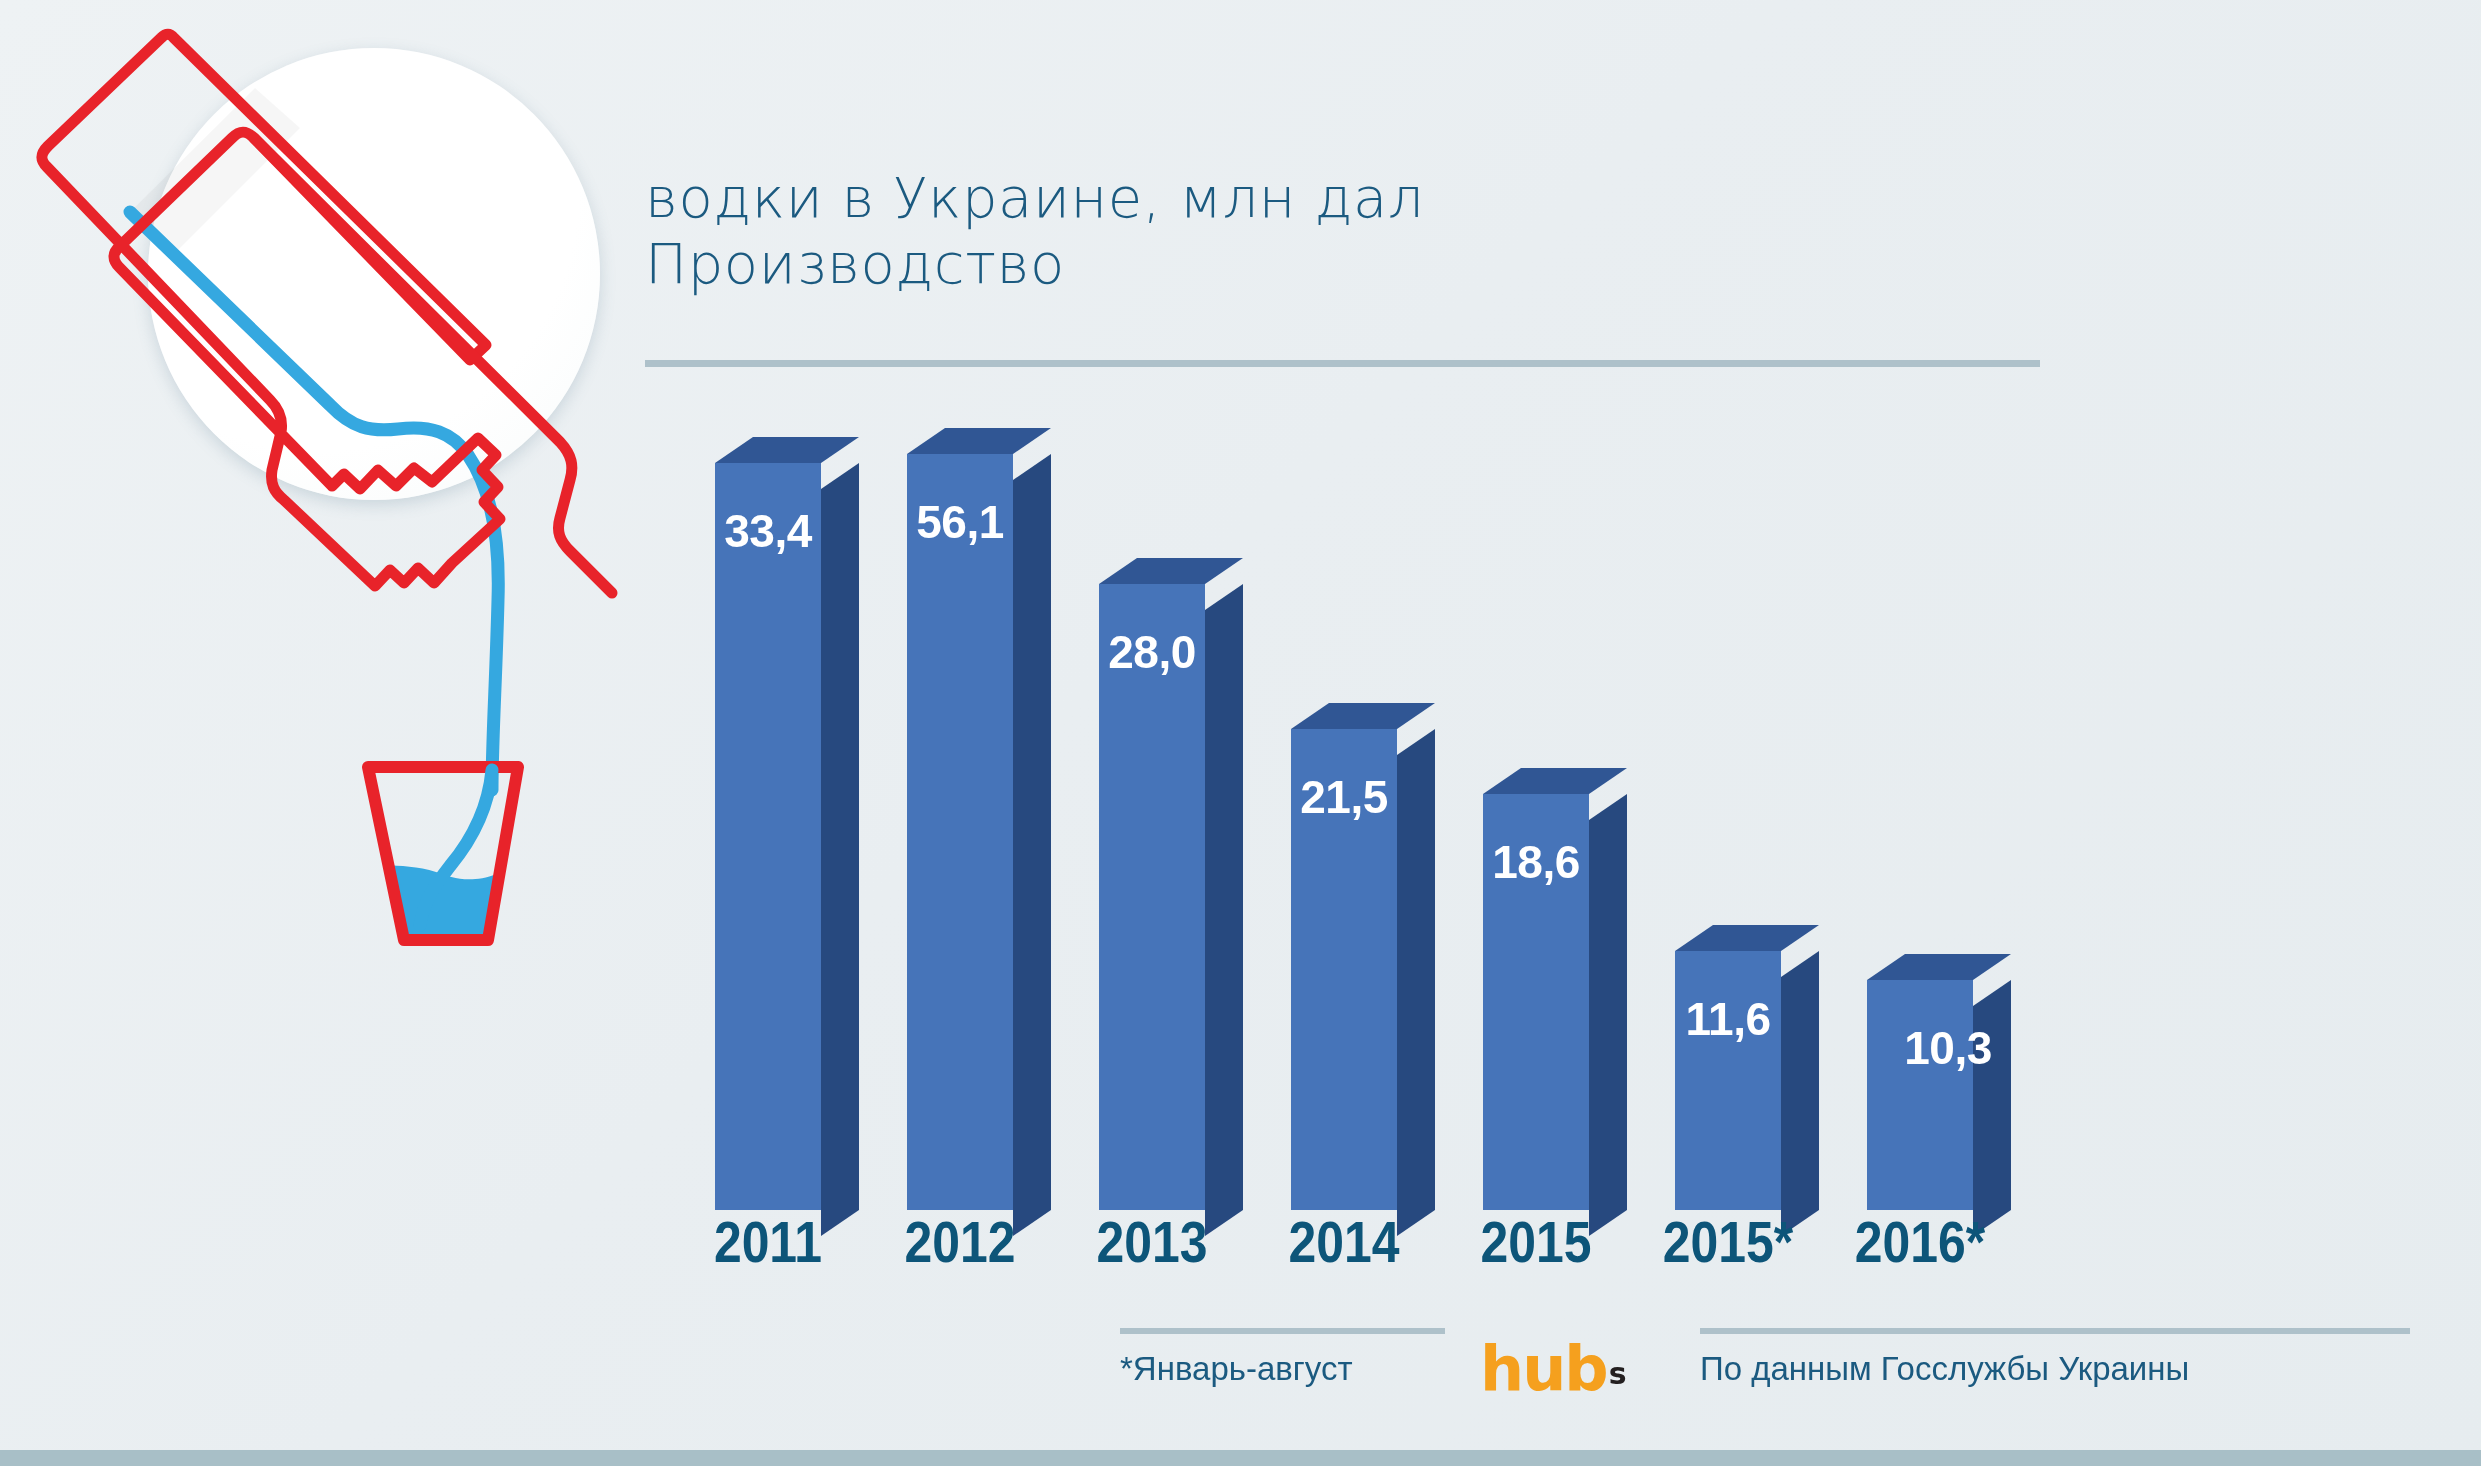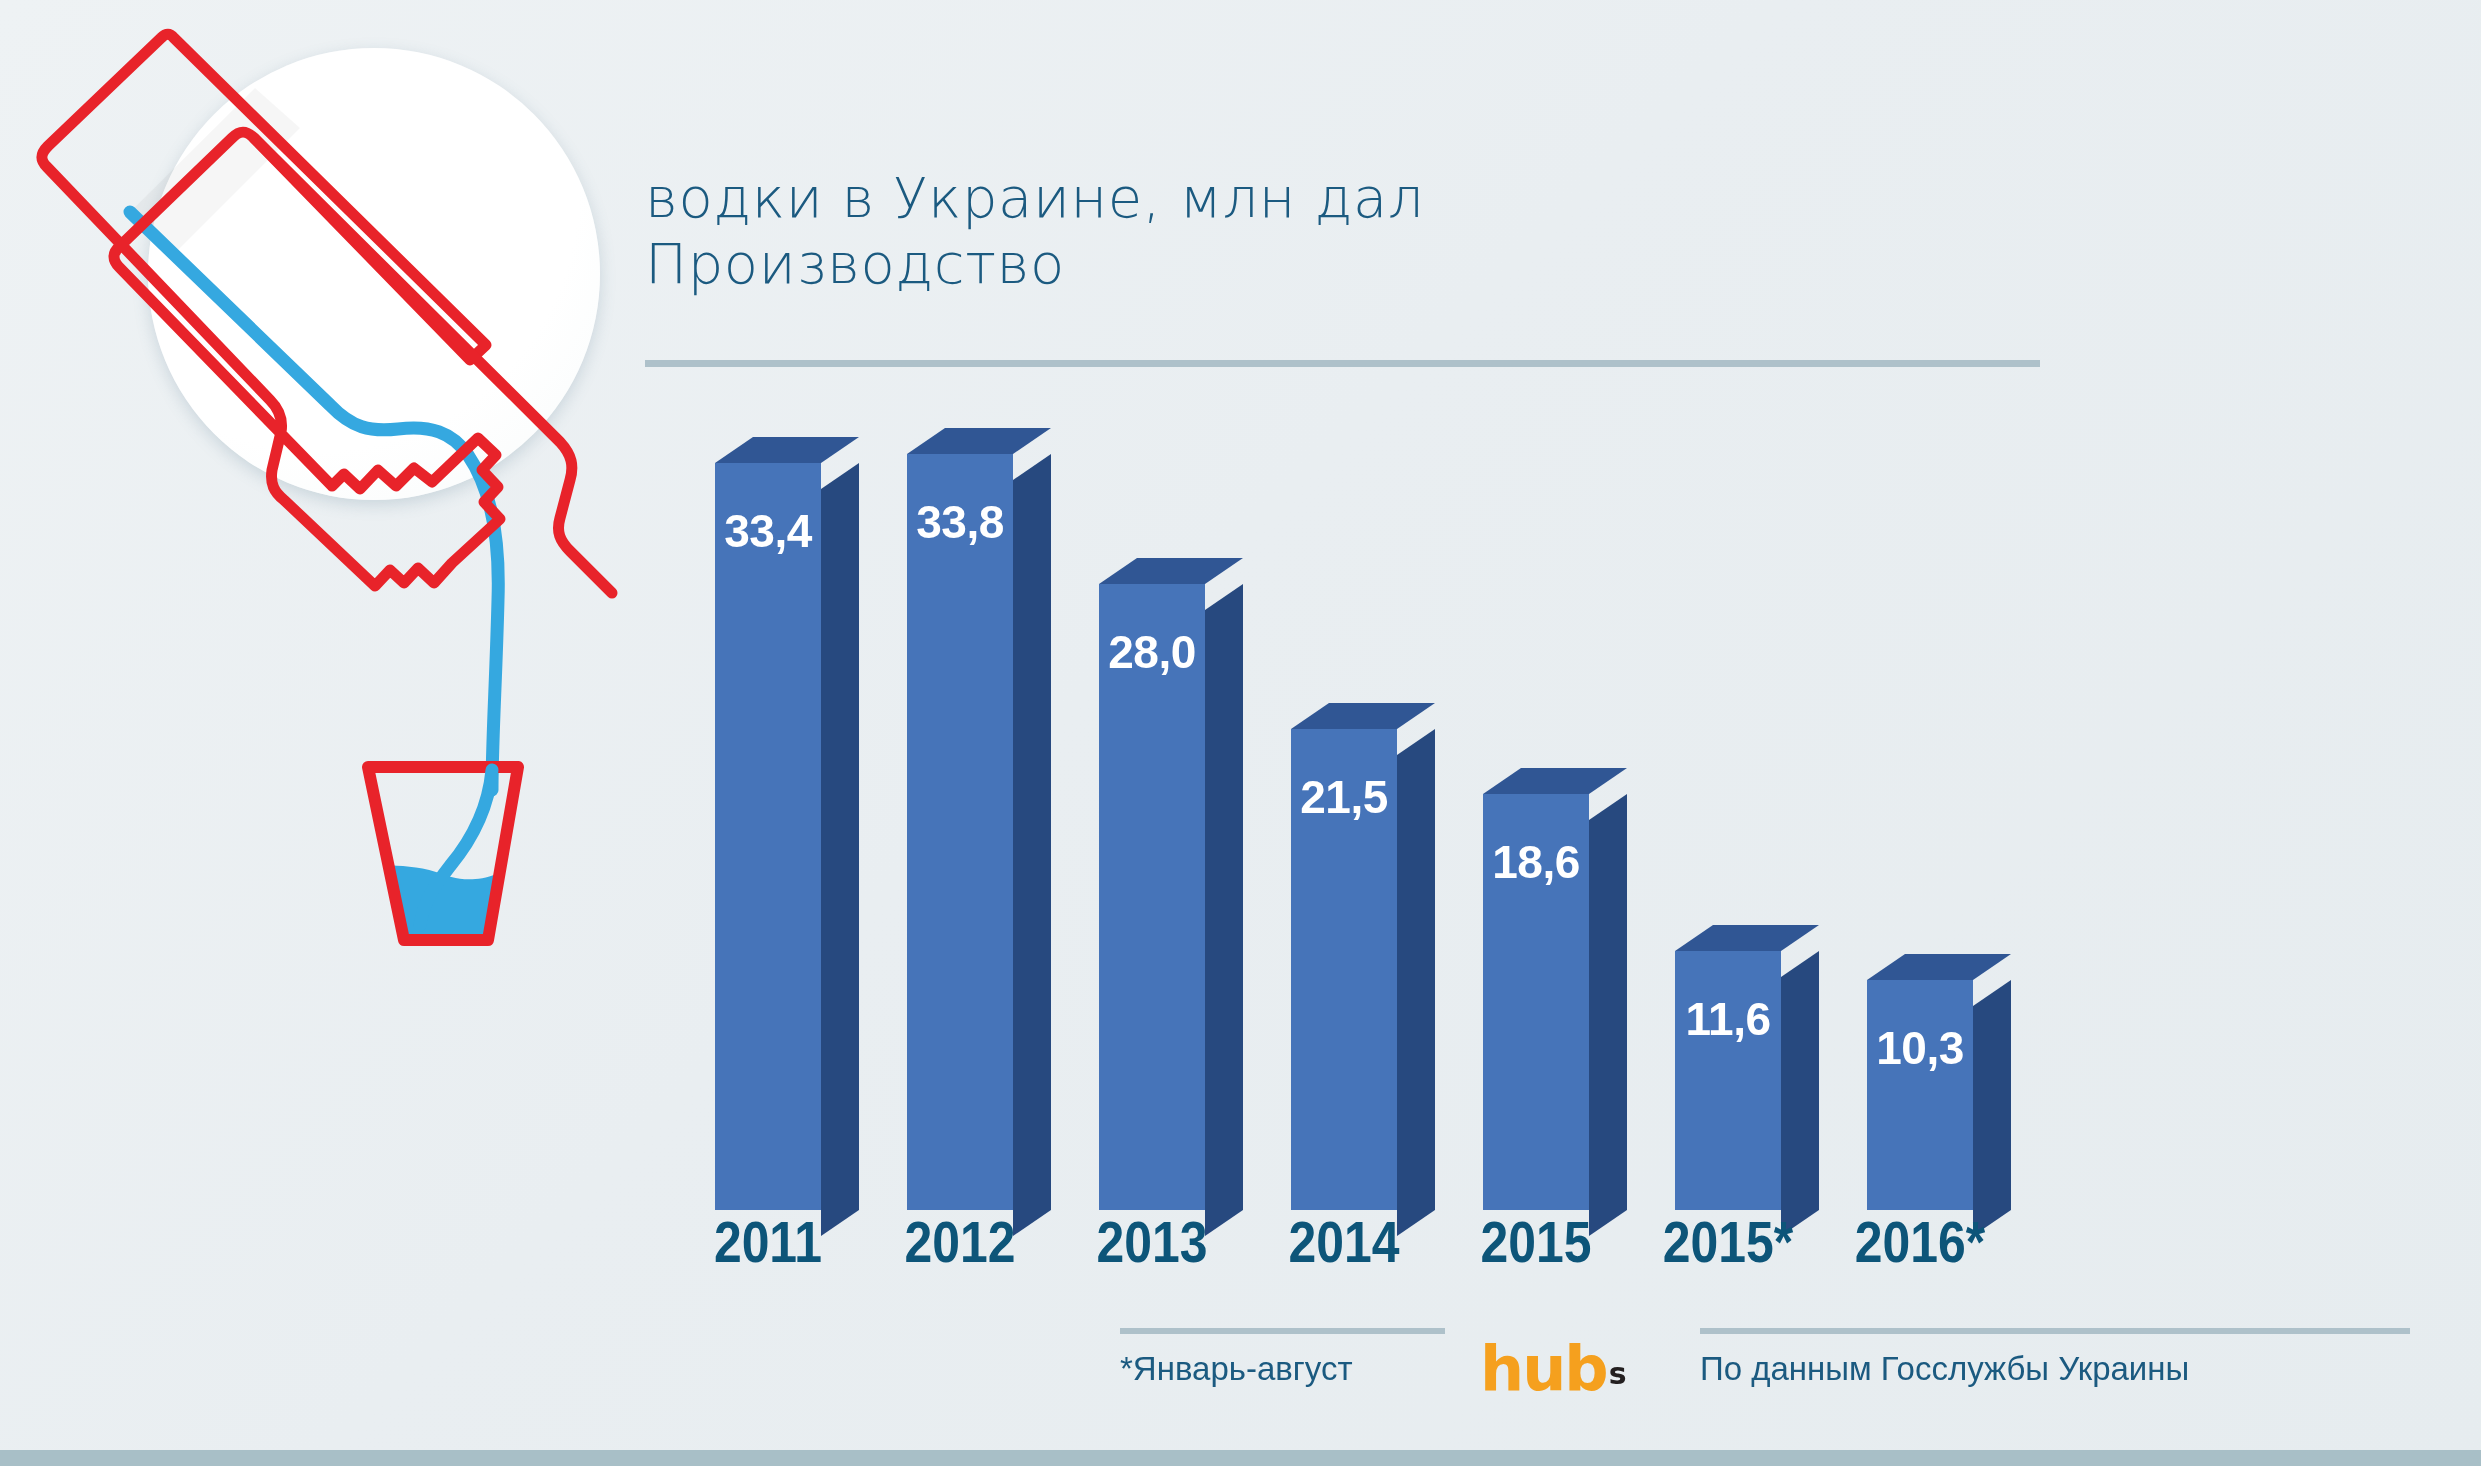--- a/index.html
+++ b/index.html
@@ -133,21 +133,21 @@
       <div class="bar" style="left: 70px; width: 144px; height: 773px;">
         <div class="face" style="height: 747px; background: rgb(70, 116, 185);"></div>
         <div class="side" style="height: 773px; background: rgb(39, 73, 127); clip-path: polygon(0px 26px, 100% 0px, 100% calc(100% - 26px), 0px 100%);"></div>
         <div class="topquad" style="bottom: 747px; background: rgb(48, 86, 148); clip-path: polygon(0px 100%, 38px 0px, 100% 0px, 106px 100%); position: absolute;"></div>
         <div class="value" style="bottom: 652px; color: rgb(255, 255, 255);">33,4</div>
       </div>
       <div class="bar" style="left: 262px; width: 144px; height: 782px;">
         <div class="face" style="height: 756px; background: rgb(70, 116, 185);"></div>
         <div class="side" style="height: 782px; background: rgb(39, 73, 127); clip-path: polygon(0px 26px, 100% 0px, 100% calc(100% - 26px), 0px 100%);"></div>
         <div class="topquad" style="bottom: 756px; background: rgb(48, 86, 148); clip-path: polygon(0px 100%, 38px 0px, 100% 0px, 106px 100%); position: absolute;"></div>
-        <div class="value" style="bottom: 661px; color: rgb(255, 255, 255);">33,8</div>
+        <div class="value" style="bottom: 661px; color: rgb(255, 255, 255);">56,1</div>
       </div>
       <div class="bar" style="left: 454px; width: 144px; height: 652px;">
         <div class="face" style="height: 626px; background: rgb(70, 116, 185);"></div>
         <div class="side" style="height: 652px; background: rgb(39, 73, 127); clip-path: polygon(0px 26px, 100% 0px, 100% calc(100% - 26px), 0px 100%);"></div>
         <div class="topquad" style="bottom: 626px; background: rgb(48, 86, 148); clip-path: polygon(0px 100%, 38px 0px, 100% 0px, 106px 100%); position: absolute;"></div>
         <div class="value" style="bottom: 531px; color: rgb(255, 255, 255);">28,0</div>
       </div>
       <div class="bar" style="left: 646px; width: 144px; height: 507px;">
         <div class="face" style="height: 481px; background: rgb(70, 116, 185);"></div>
         <div class="side" style="height: 507px; background: rgb(39, 73, 127); clip-path: polygon(0px 26px, 100% 0px, 100% calc(100% - 26px), 0px 100%);"></div>
@@ -163,21 +163,21 @@
       <div class="bar" style="left: 1030px; width: 144px; height: 285px;">
         <div class="face" style="height: 259px; background: rgb(70, 116, 185);"></div>
         <div class="side" style="height: 285px; background: rgb(39, 73, 127); clip-path: polygon(0px 26px, 100% 0px, 100% calc(100% - 26px), 0px 100%);"></div>
         <div class="topquad" style="bottom: 259px; background: rgb(48, 86, 148); clip-path: polygon(0px 100%, 38px 0px, 100% 0px, 106px 100%); position: absolute;"></div>
         <div class="value" style="bottom: 164px; color: rgb(255, 255, 255);">11,6</div>
       </div>
       <div class="bar" style="left: 1222px; width: 144px; height: 256px;">
         <div class="face" style="height: 230px; background: rgb(70, 116, 185);"></div>
         <div class="side" style="height: 256px; background: rgb(39, 73, 127); clip-path: polygon(0px 26px, 100% 0px, 100% calc(100% - 26px), 0px 100%);"></div>
         <div class="topquad" style="bottom: 230px; background: rgb(48, 86, 148); clip-path: polygon(0px 100%, 38px 0px, 100% 0px, 106px 100%); position: absolute;"></div>
-        <div class="value" style="bottom: 135px; color: rgb(255, 255, 255);">10,3</div>
+        <div class="value" style="bottom: 135px; color: rgb(255, 255, 255); padding-left: 28px;">10,3</div>
       </div>
     </div>
 
   <div id="years">
       <div class="year" style="left: 38px; width: 170px; color: rgb(13, 85, 121);">2011</div>
       <div class="year" style="left: 230px; width: 170px; color: rgb(13, 85, 121);">2012</div>
       <div class="year" style="left: 422px; width: 170px; color: rgb(13, 85, 121);">2013</div>
       <div class="year" style="left: 614px; width: 170px; color: rgb(13, 85, 121);">2014</div>
       <div class="year" style="left: 806px; width: 170px; color: rgb(13, 85, 121);">2015</div>
       <div class="year" style="left: 998px; width: 170px; color: rgb(13, 85, 121);">2015*</div>

